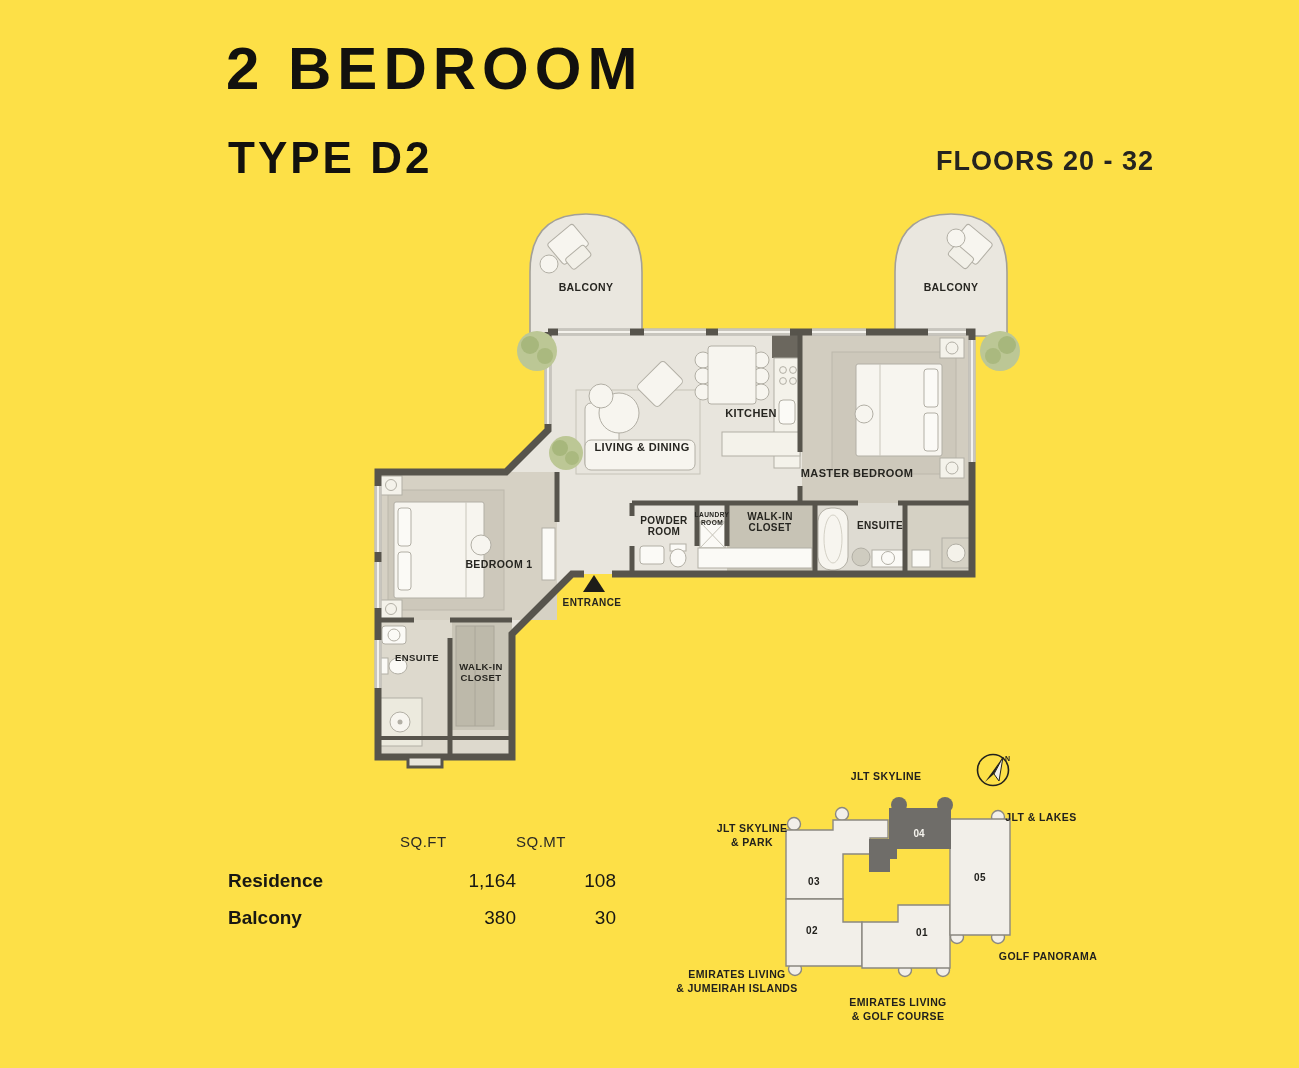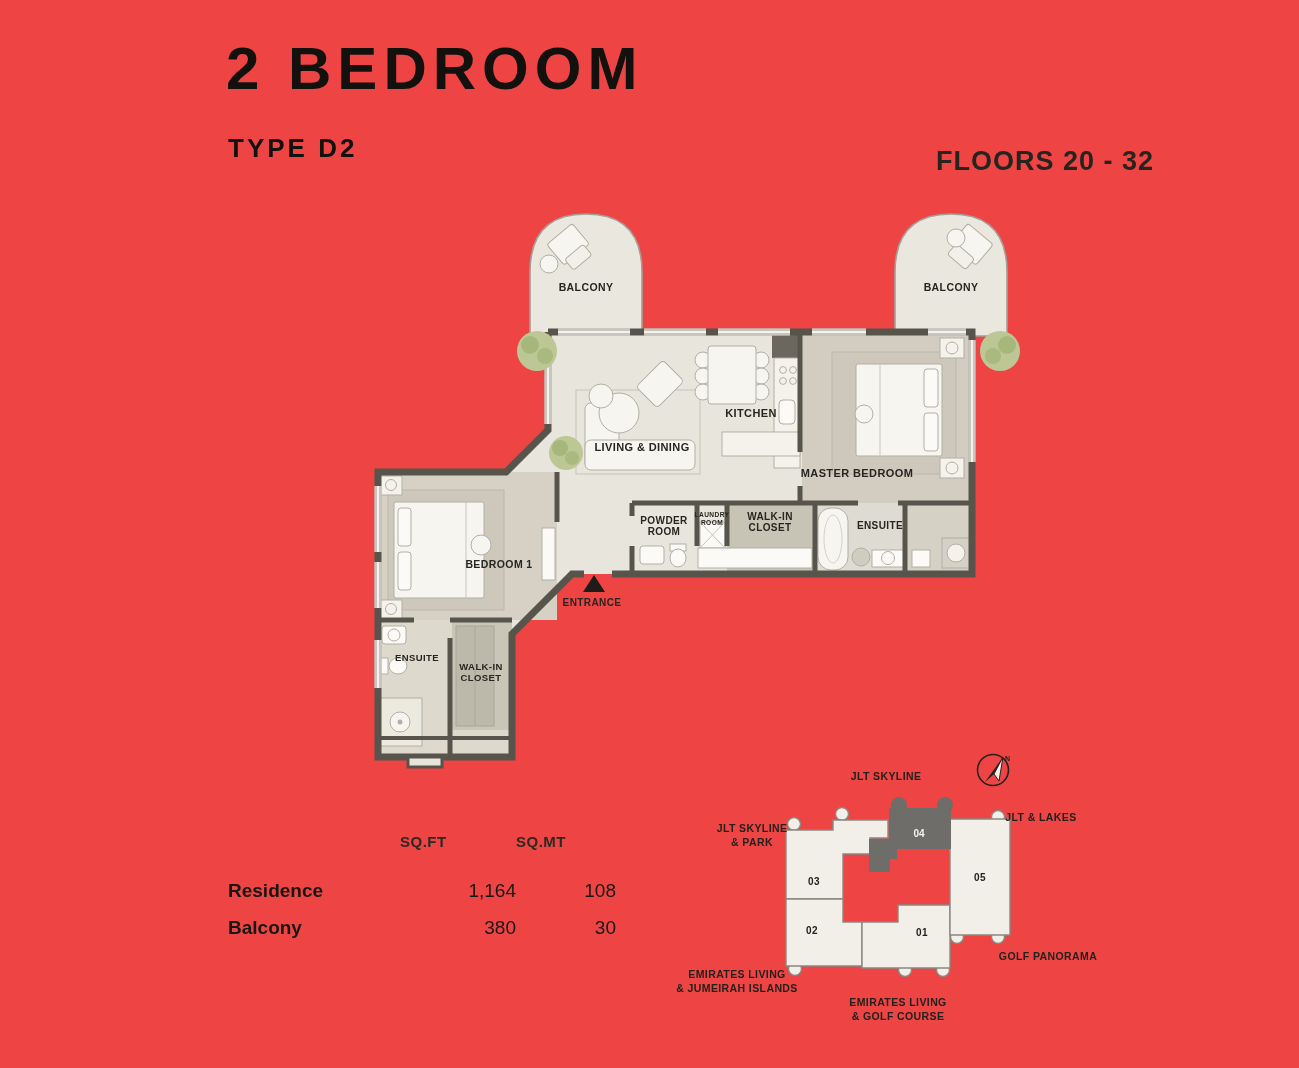--- a/index.html
+++ b/index.html
@@ -1,26 +1,26 @@
 <!DOCTYPE html>
 <html><head>
 <meta charset="utf-8">
 <style>
   html,body{margin:0;padding:0;}
   .page{
     position:relative;width:1299px;height:1068px;overflow:hidden;
-    background:#ef4444;font-family:"Liberation Sans",sans-serif;color:#1c1b18;
+    background:#fde047;font-family:"Liberation Sans",sans-serif;color:#1c1b18;
   }
   .abs{position:absolute;}
   .page-title{left:226px;top:34px;font-size:60px;font-weight:700;letter-spacing:6px;color:#12110e;}
-  .page-subtitle{left:228px;top:133px;font-size:26px;font-weight:700;letter-spacing:3px;color:#12110e;}
+  .page-subtitle{left:228px;top:133px;font-size:44px;font-weight:700;letter-spacing:3px;color:#12110e;}
   .floors-label{left:936px;top:146px;font-size:27px;font-weight:700;letter-spacing:1px;color:#25241f;}
   .area-table{left:228px;top:833px;width:400px;}
   .area-table .row{display:grid;grid-template-columns:172px 116px 100px;align-items:baseline;margin-bottom:15px;}
-  .area-table .hdr{font-size:15px;font-weight:700;letter-spacing:.5px;color:#2b2a25;margin-bottom:30px;}
+  .area-table .hdr{font-size:15px;font-weight:400;letter-spacing:.5px;color:#2b2a25;margin-bottom:20px;}
   .area-table .lbl{font-size:19px;font-weight:700;color:#181713;}
   .area-table .val{font-size:19px;font-weight:500;color:#181713;text-align:right;}
   svg text{font-family:"Liberation Sans",sans-serif;}
   .room-lbl{font-weight:700;fill:#262520;letter-spacing:.4px;}
   .site-lbl{font-weight:700;fill:#22211d;letter-spacing:.4px;}
 </style>
 </head>
 <body>
 
 <div class="page">

